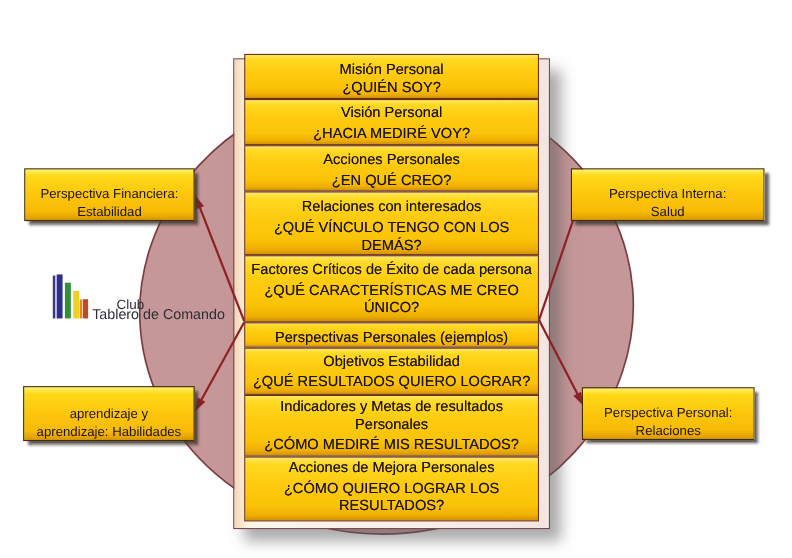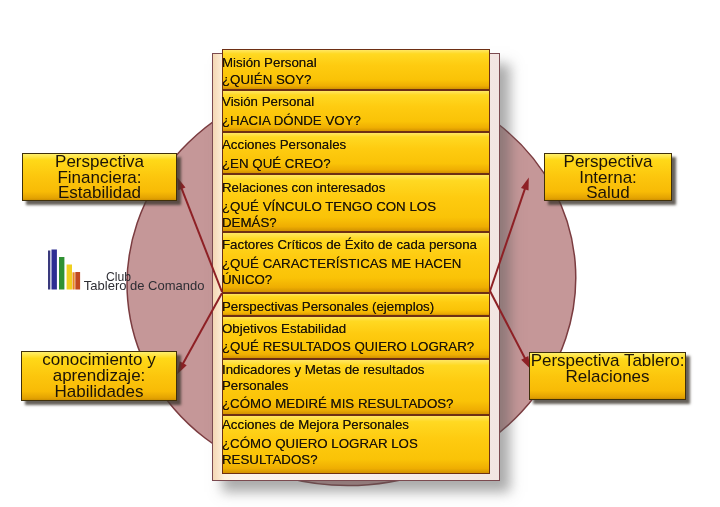--- a/index.html
+++ b/index.html
@@ -9,29 +9,29 @@
   
   #frame{left:212px;top:53px;width:288px;height:428px;box-sizing:border-box;
     border:1.5px solid #7b4a50;
     background:linear-gradient(90deg,#f4d7b4 0%,#fae8cf 2.5%,#fdf2e2 4%,#fdf4ea 8%,#f8eeec 55%,#f2e5e2 100%);
     box-shadow:10px 11px 12px rgba(92,92,92,0.52);
     z-index:3;}
   
   #stack{left:222px;top:49px;width:268px;z-index:4;}
   .row{box-sizing:border-box;width:268px;border:1.2px solid #6d2f14;
     background:linear-gradient(180deg,#ffe763 0%,#ffd922 10%,#fecb10 40%,#fac307 76%,#efae02 92%,#d29200 100%);}
-  .t{position:absolute;width:720px;left:0;color:#1c1408;z-index:5;
+  .t{position:absolute;width:720px;left:0;text-align:center;color:#1c1408;z-index:5;
      font-size:13.3px;line-height:16px;text-shadow:0 0 0.5px rgba(28,20,8,0.75);}
   .ct{left:222px;width:268px;}
   
   .side{box-sizing:border-box;z-index:6;border:1.5px solid #40300a;
     background:linear-gradient(180deg,#fff06e 0%,#ffd918 13%,#fcc60d 50%,#f8bb06 82%,#e3a202 96%,#cf9000 100%);
     box-shadow:4px 4px 2.5px rgba(62,56,48,0.8);
-    display:flex;flex-direction:column;justify-content:flex-start;
-    text-align:center;color:#1c1408;font-size:17px;line-height:15.5px;}
+    display:flex;flex-direction:column;justify-content:flex-end;
+    text-align:center;color:#1c1408;font-size:12px;line-height:15.5px;}
   svg.lay{position:absolute;left:0;top:0;z-index:1;}
   svg.arr{position:absolute;left:0;top:0;z-index:5;}
   #logo{z-index:6;}
 </style>
 </head>
 <body>
 
 <svg class="lay" width="720" height="507">
   <ellipse cx="351.4" cy="280.9" rx="224.5" ry="204.5" transform="rotate(-4.8 351.4 280.9)" fill="#c59798" stroke="#7b3c40" stroke-width="1.5"></ellipse>
 </svg>
@@ -46,28 +46,28 @@
   <div class="row" style="height:61px"></div>
   <div class="row" style="height:23px"></div>
   <div class="row" style="height:43px"></div>
   <div class="row" style="height:56px"></div>
   <div class="row" style="height:59px"></div>
 </div>
 
 <div class="t ct" style="top:54.7px">Misión Personal</div>
 <div class="t ct" style="top:72.4px">¿QUIÉN SOY?</div>
 <div class="t ct" style="top:94.1px">Visión Personal</div>
-<div class="t ct" style="top:112.8px">¿HACIA DÓNDE VOY?</div>
+<div class="t ct" style="top:112.8px">¿HACIA MEDIRÉ VOY?</div>
 <div class="t ct" style="top:137px">Acciones Personales</div>
 <div class="t ct" style="top:155.7px">¿EN QUÉ CREO?</div>
 <div class="t ct" style="top:179.9px">Relaciones con interesados</div>
 <div class="t ct" style="top:199.1px">¿QUÉ VÍNCULO TENGO CON LOS</div>
 <div class="t ct" style="top:215.3px">DEMÁS?</div>
 <div class="t ct" style="top:237px">Factores Críticos de Éxito de cada persona</div>
-<div class="t ct" style="top:255.7px">¿QUÉ CARACTERÍSTICAS ME HACEN</div>
+<div class="t ct" style="top:255.7px">¿QUÉ CARACTERÍSTICAS ME CREO</div>
 <div class="t ct" style="top:271.9px">ÚNICO?</div>
 <div class="t ct" style="top:298.5px">Perspectivas Personales (ejemplos)</div>
 <div class="t ct" style="top:320.6px">Objetivos Estabilidad</div>
 <div class="t ct" style="top:338.9px">¿QUÉ RESULTADOS QUIERO LOGRAR?</div>
 <div class="t ct" style="top:361.5px">Indicadores y Metas de resultados</div>
 <div class="t ct" style="top:377.8px">Personales</div>
 <div class="t ct" style="top:395.7px">¿CÓMO MEDIRÉ MIS RESULTADOS?</div>
 <div class="t ct" style="top:417.1px">Acciones de Mejora Personales</div>
 <div class="t ct" style="top:436.2px">¿CÓMO QUIERO LOGRAR LOS</div>
 <div class="t ct" style="top:451.8px">RESULTADOS?</div>
@@ -82,30 +82,30 @@
     <polygon stroke="none" points="177.2,374.2 179.7,361.3 186.7,365.2"></polygon>
     <polygon stroke="none" points="528.8,177.4 528.5,190.5 521.0,187.9"></polygon>
     <polygon stroke="none" points="530.5,369.0 521.2,359.7 528.3,356.1"></polygon>
   </g>
 </svg>
 
 <div class="side abs" style="left:22px;top:153px;width:155px;height:48px">
   <div>Perspectiva Financiera:</div>
     <div>Estabilidad</div>
 </div>
-<div class="side abs" style="left:544px;top:153px;width:128px;height:48px">
+<div class="side abs" style="left:519px;top:153px;width:176px;height:48px">
   <div>Perspectiva Interna:</div>
     <div>Salud</div>
 </div>
 <div class="side abs" style="left:21px;top:351px;width:156px;height:50px;line-height:16px">
-    <div>conocimiento y</div>
+    <div>aprendizaje y</div>
     <div>aprendizaje: Habilidades</div>
 </div>
 <div class="side abs" style="left:529px;top:352px;width:157px;height:48px">
-  <div>Perspectiva Tablero:</div>
+  <div>Perspectiva Personal:</div>
     <div>Relaciones</div>
 </div>
 
 <svg id="logo" class="abs" width="200" height="60" style="left:40px;top:243px">
   <rect x="8" y="7.5" width="2.3" height="39" fill="#3a3a7d"></rect>
   <rect x="11.5" y="6.5" width="5.4" height="40" fill="#2e2e92"></rect>
   <rect x="19" y="14" width="5.4" height="32.5" fill="#2f9132"></rect>
   <rect x="26.6" y="21.5" width="5.4" height="25" fill="#f0d020"></rect>
   <rect x="32.5" y="29.3" width="2.2" height="17.2" fill="#e8871e"></rect>
   <rect x="35.3" y="29" width="4.8" height="17.5" fill="#c14a20"></rect>

